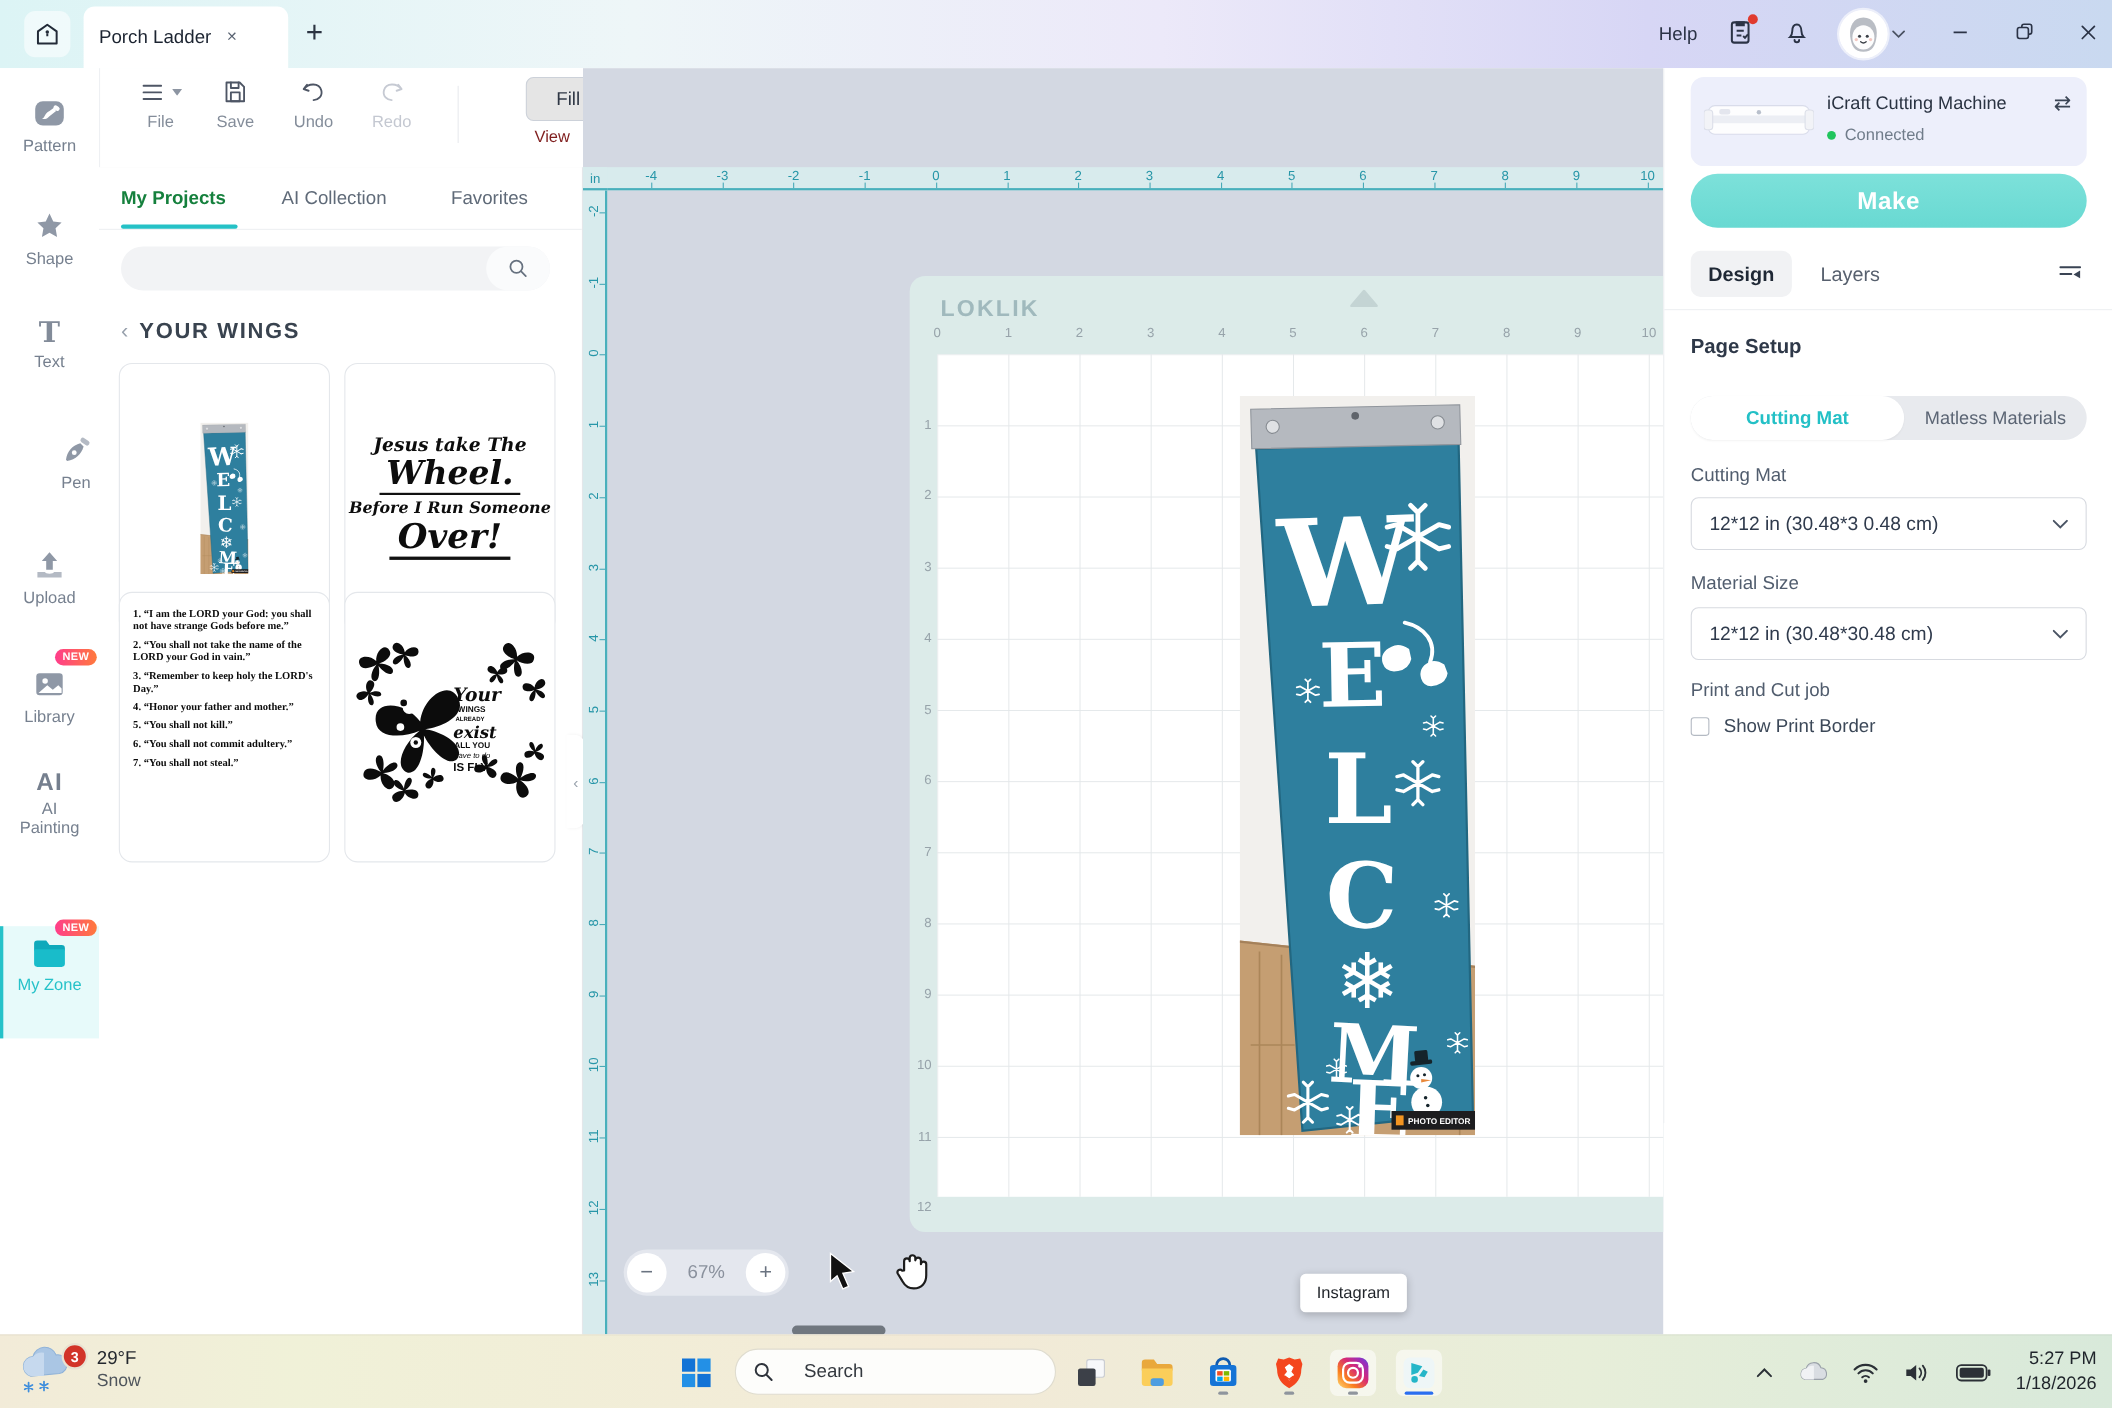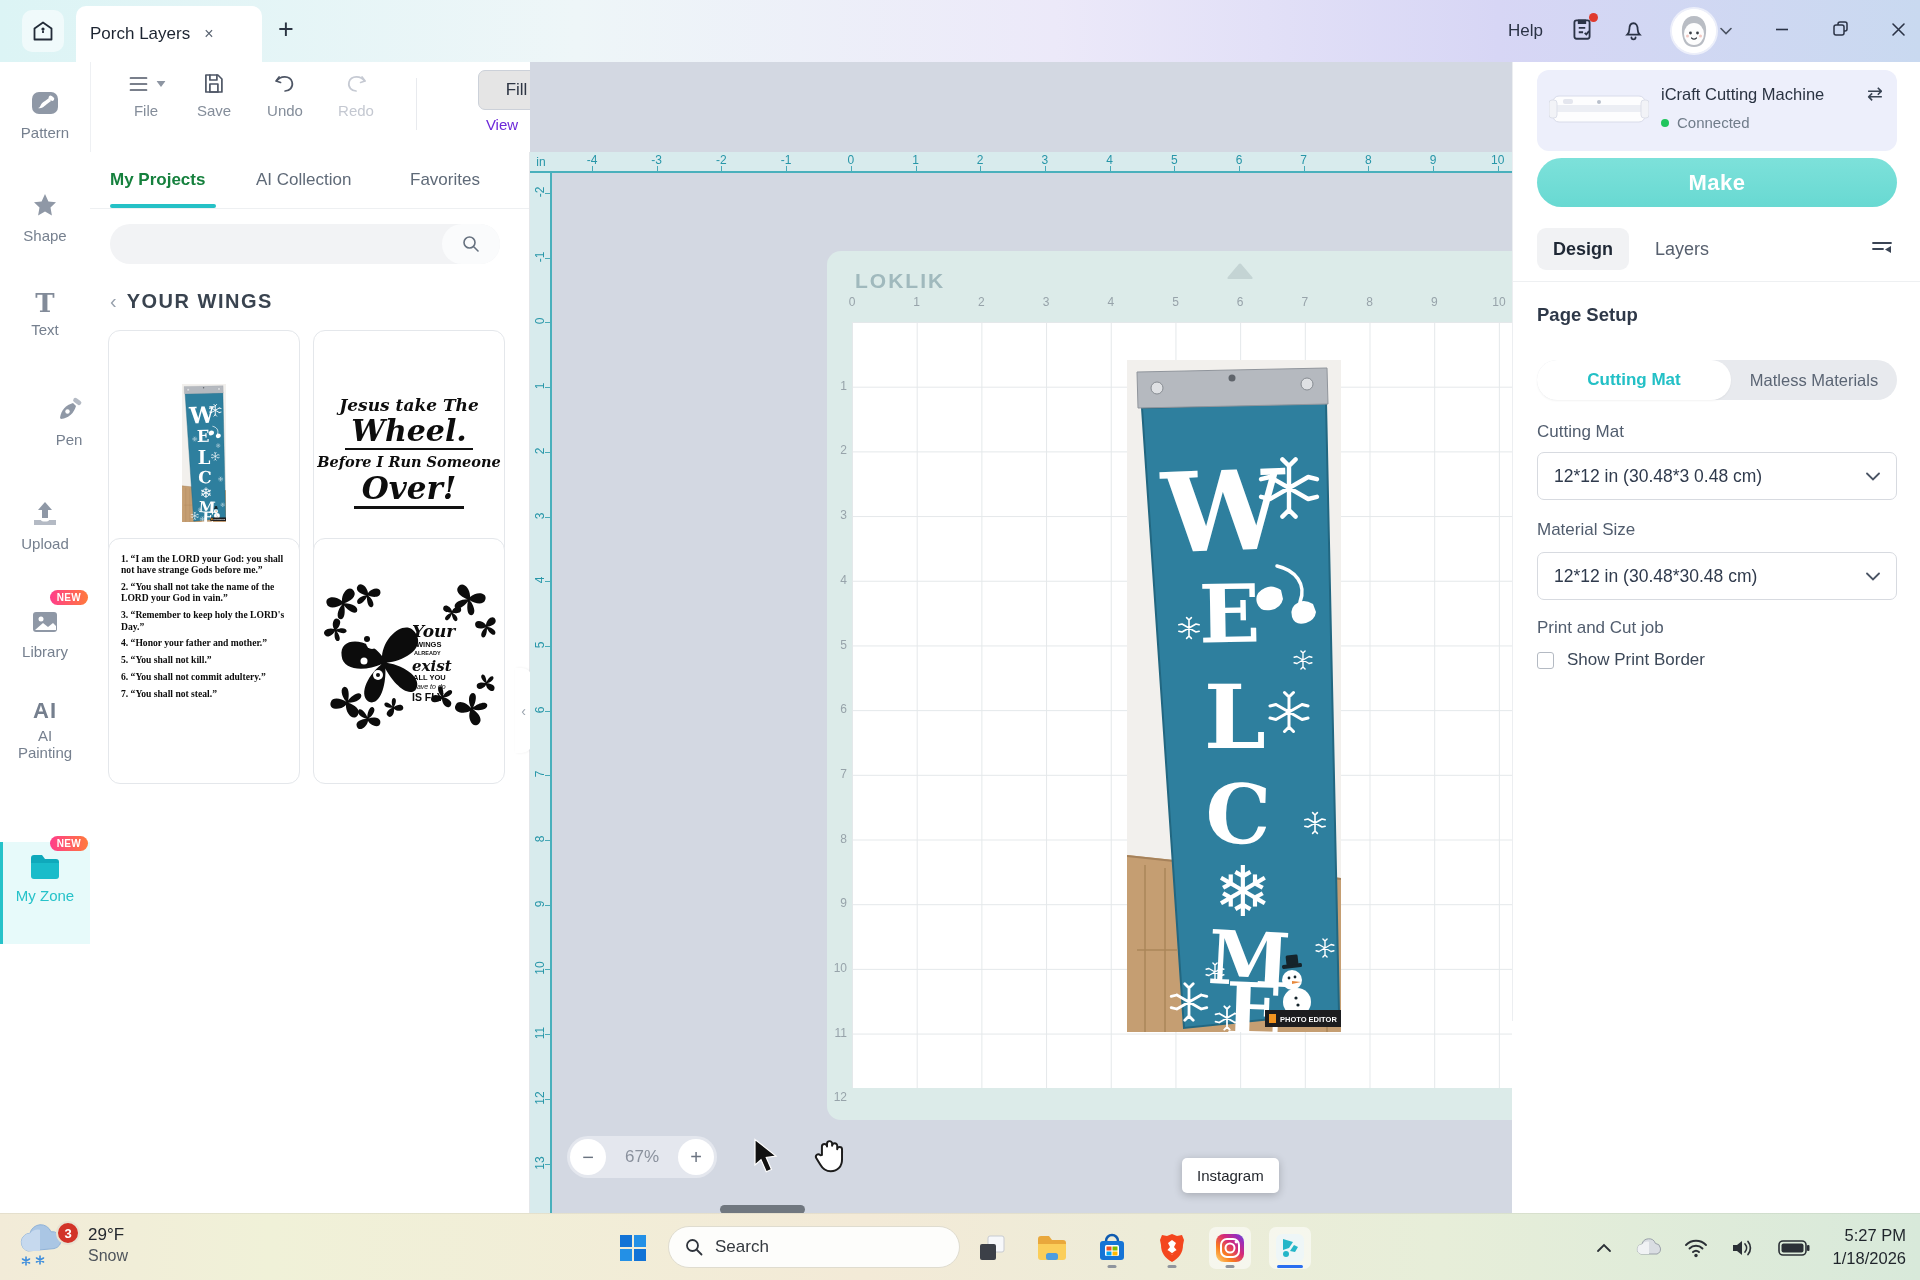--- a/index.html
+++ b/index.html
@@ -26,21 +26,21 @@
   .tb-item{position:absolute;top:9px;transform:translateX(-50%);display:flex;flex-direction:column;align-items:center;gap:5px;white-space:nowrap;}
   .tb-item .lbl{font-size:15px;color:#848d9a;}
   .tb-item.disabled{color:#c6cad3;}
   .tb-item.disabled .lbl{color:#c4c8d1;}
   .tb-item.enabled{color:#4e5665;}
   .ticon{width:26px;height:26px;stroke:currentColor;fill:none;stroke-width:1.7;stroke-linecap:round;stroke-linejoin:round;}
   .caret{width:9px;height:6px;}
   .tb-div{position:absolute;top:16px;width:1px;height:52px;background:#e8eaee;}
   .fill-pill{position:absolute;left:451px;top:8px;width:102px;height:38px;border:1px solid #ccd1d9;border-radius:7px;
     display:flex;align-items:center;justify-content:center;gap:18px;font-size:17px;color:#2e3644;background:#e5e5e5;margin-left:27px;}
-  .view-lbl{position:absolute;left:502px;top:54px;transform:translateX(-50%);font-size:15px;color:#6d28d9;}
+  .view-lbl{position:absolute;left:502px;top:54px;transform:translateX(-50%);font-size:15px;color:#7f1d1d;}
 
   
   .sidebar{position:absolute;left:0;top:62px;width:90px;height:1151px;background:#fff;border-right:1px solid #eef0f3;}
   .sb-item{position:absolute;left:0;width:90px;display:flex;flex-direction:column;align-items:center;gap:5px;color:#8a93a2;}
   .sb-item .lbl{font-size:15px;color:#76808f;text-align:center;line-height:1.15;}
   .sb-item.active{color:#26c2c9;}
   .sb-item.active .lbl{color:#26c2c9;}
   .sb-active-bg{position:absolute;left:0;top:780px;width:90px;height:102px;background:#e7fafa;border-left:3px solid #26c2c9;box-sizing:border-box;}
   .new-badge{position:absolute;font-size:10px;font-weight:bold;color:#fff;padding:2px 7px;border-radius:9px;
     background:linear-gradient(90deg,#ff3d8b,#ff7a3c);letter-spacing:.3px;}
@@ -125,21 +125,21 @@
   
   .taskbar{position:absolute;left:0;top:1213px;width:1920px;height:67px;
     background:linear-gradient(90deg,#f2ebd8 0%,#f0f1d8 14%,#f3ead7 45%,#e7eed9 75%,#d8e9da 100%);
     border-top:1px solid rgba(0,0,0,.05);}
   .weather{position:absolute;left:14px;top:5px;display:flex;align-items:center;gap:10px;}
   .weather .temp{font-size:17px;color:#24282e;}
   .weather .cond{font-size:16px;color:#4f555c;}
   .wbadge{position:absolute;left:42px;top:2px;width:24px;height:24px;border-radius:50%;background:#d23328;color:#fff;
     font-size:13px;font-weight:bold;display:flex;align-items:center;justify-content:center;border:2px solid #e8e2d2;box-sizing:border-box;}
   .tb-search{position:absolute;left:668px;top:12px;width:292px;height:42px;background:#fdfdfb;border:1px solid #dfdccf;
-    border-radius:21px;display:flex;align-items:center;gap:12px;padding:0 16px;box-sizing:border-box;font-size:17px;color:#34393f;}
+    border-radius:21px;display:flex;align-items:center;gap:28px;padding:0 16px;box-sizing:border-box;font-size:17px;color:#34393f;}
   .task-icon{position:absolute;top:13px;width:42px;height:42px;display:flex;align-items:center;justify-content:center;}
   .task-icon.hl{background:rgba(255,255,255,.55);border-radius:7px;}
   .run-dash{position:absolute;bottom:1px;left:50%;transform:translateX(-50%);width:9px;height:3px;border-radius:2px;background:#8f959d;}
   .run-dash.active{width:26px;background:#2a6ef0;}
   .tray{position:absolute;right:110px;top:0;height:67px;display:flex;align-items:center;gap:22px;color:#2b3036;}
   .clock{position:absolute;right:14px;top:10px;text-align:right;font-size:16.5px;color:#1f242b;line-height:1.4;}
 </style>
 </head>
 <body>
 
@@ -217,21 +217,21 @@
 
   <div class="topbar">
     <div class="home-btn">
       <svg width="24" height="24" viewBox="0 0 24 24">
           <path d="M12,3.5 L20.5,9.5 V20.5 H3.5 V9.5 Z" fill="none" stroke="#222b38" stroke-width="1.8" stroke-linejoin="round"></path>
           <circle cx="12" cy="10" r="1.6" fill="#222b38"></circle>
           <path d="M12,11.5 V14" stroke="#222b38" stroke-width="1.8"></path>
         </svg>
     </div>
     <div class="doc-tab">
-      <span class="t">Porch Layers</span>
+      <span class="t">Porch Ladder</span>
       <span class="x">×</span>
     </div>
     <div class="new-tab">+</div>
     <div class="top-right">
       <span class="help">Help</span>
       <span style="position:relative;">
         <svg width="26" height="26" viewBox="0 0 24 24" fill="none" stroke="#2b3346" stroke-width="1.7">
             <rect x="5" y="4" width="14" height="17" rx="2"></rect>
             <path d="M9,4 h6 v2.5 h-6 z" fill="#2b3346"></path>
             <path d="M9,11 h6 M9,15 h4"></path>

